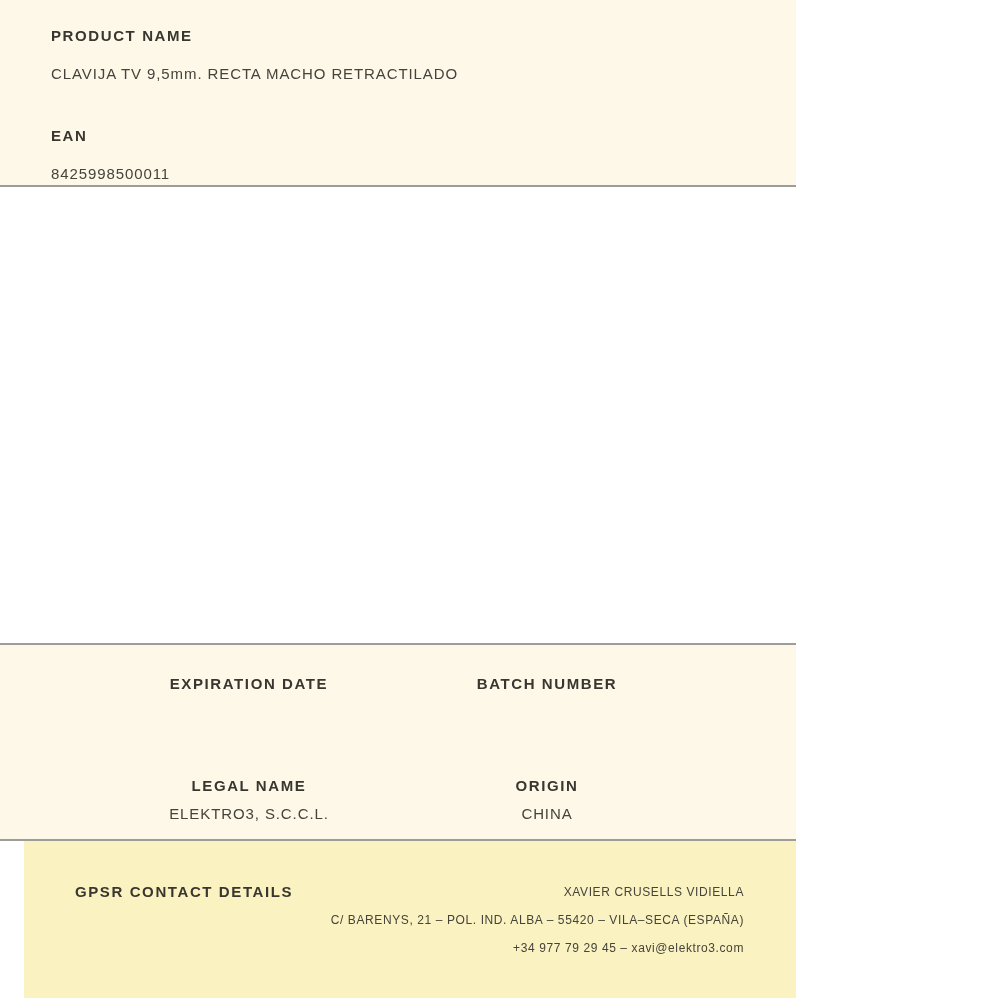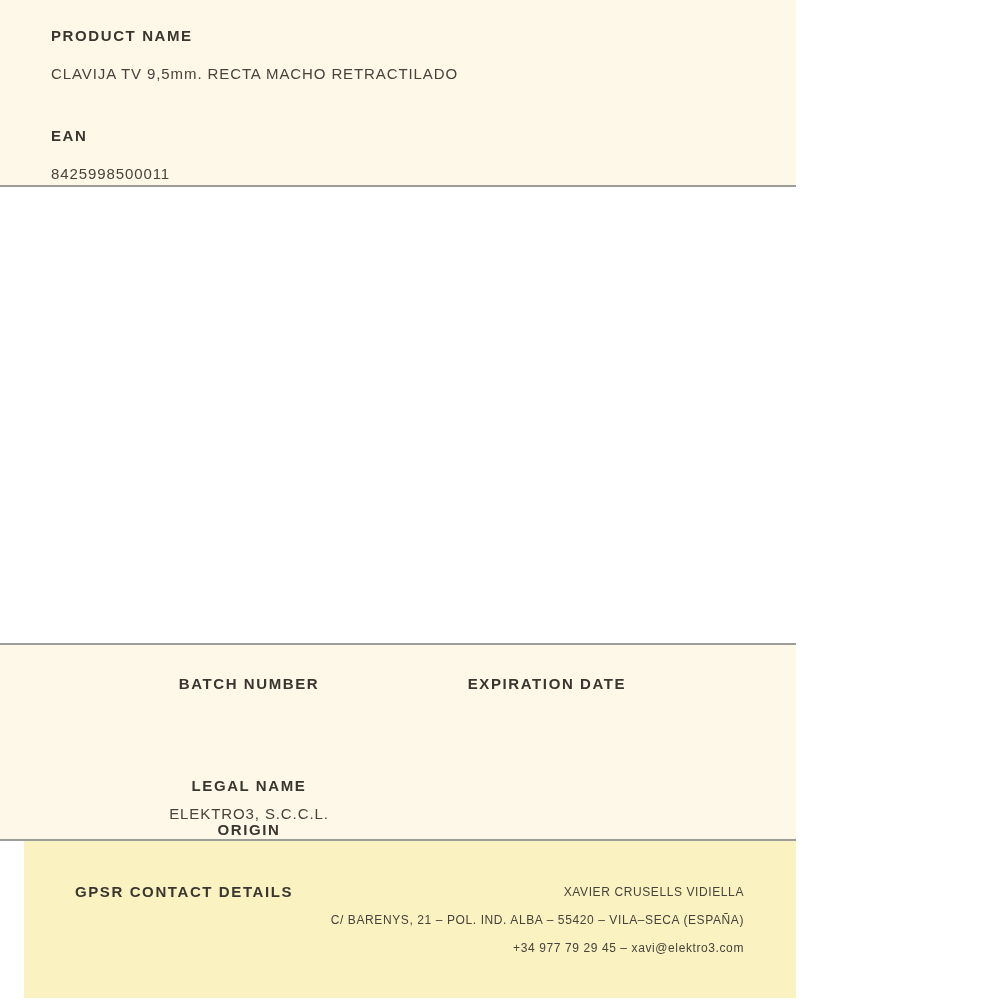--- a/index.html
+++ b/index.html
@@ -48,21 +48,21 @@
 
   
   .section-details {
     height: 198px;
     background: #fdf8e8;
     border-top: 2px solid #9c9c98;
     border-bottom: 2px solid #9c9c98;
     padding: 31px 100px 0 100px;
   }
   .details-row { display: flex; }
-  .details-row.second { margin-top: 74px; flex-direction: column; }
+  .details-row.second { margin-top: 74px; }
   .details-col {
     width: 50%;
     text-align: center;
   }
   .details-col .field-value { margin-top: 12px; }
 
   
   .section-footer {
     height: 157px;
     background: #fbf2c1;
@@ -110,25 +110,25 @@
       <div class="field-label">EAN</div>
       <div class="field-value">8425998500011</div>
     </div>
   </section>
 
   <section class="section-middle"></section>
 
   <section class="section-details">
     <div class="details-row">
       <div class="details-col">
-        <div class="field-label">BATCH NUMBER</div>
+        <div class="field-label">EXPIRATION DATE</div>
         <div class="field-value"></div>
       </div>
       <div class="details-col">
-        <div class="field-label">EXPIRATION DATE</div>
+        <div class="field-label">BATCH NUMBER</div>
         <div class="field-value"></div>
       </div>
     </div>
     <div class="details-row second">
       <div class="details-col">
         <div class="field-label">LEGAL NAME</div>
         <div class="field-value">ELEKTRO3, S.C.C.L.</div>
       </div>
       <div class="details-col">
         <div class="field-label">ORIGIN</div>

